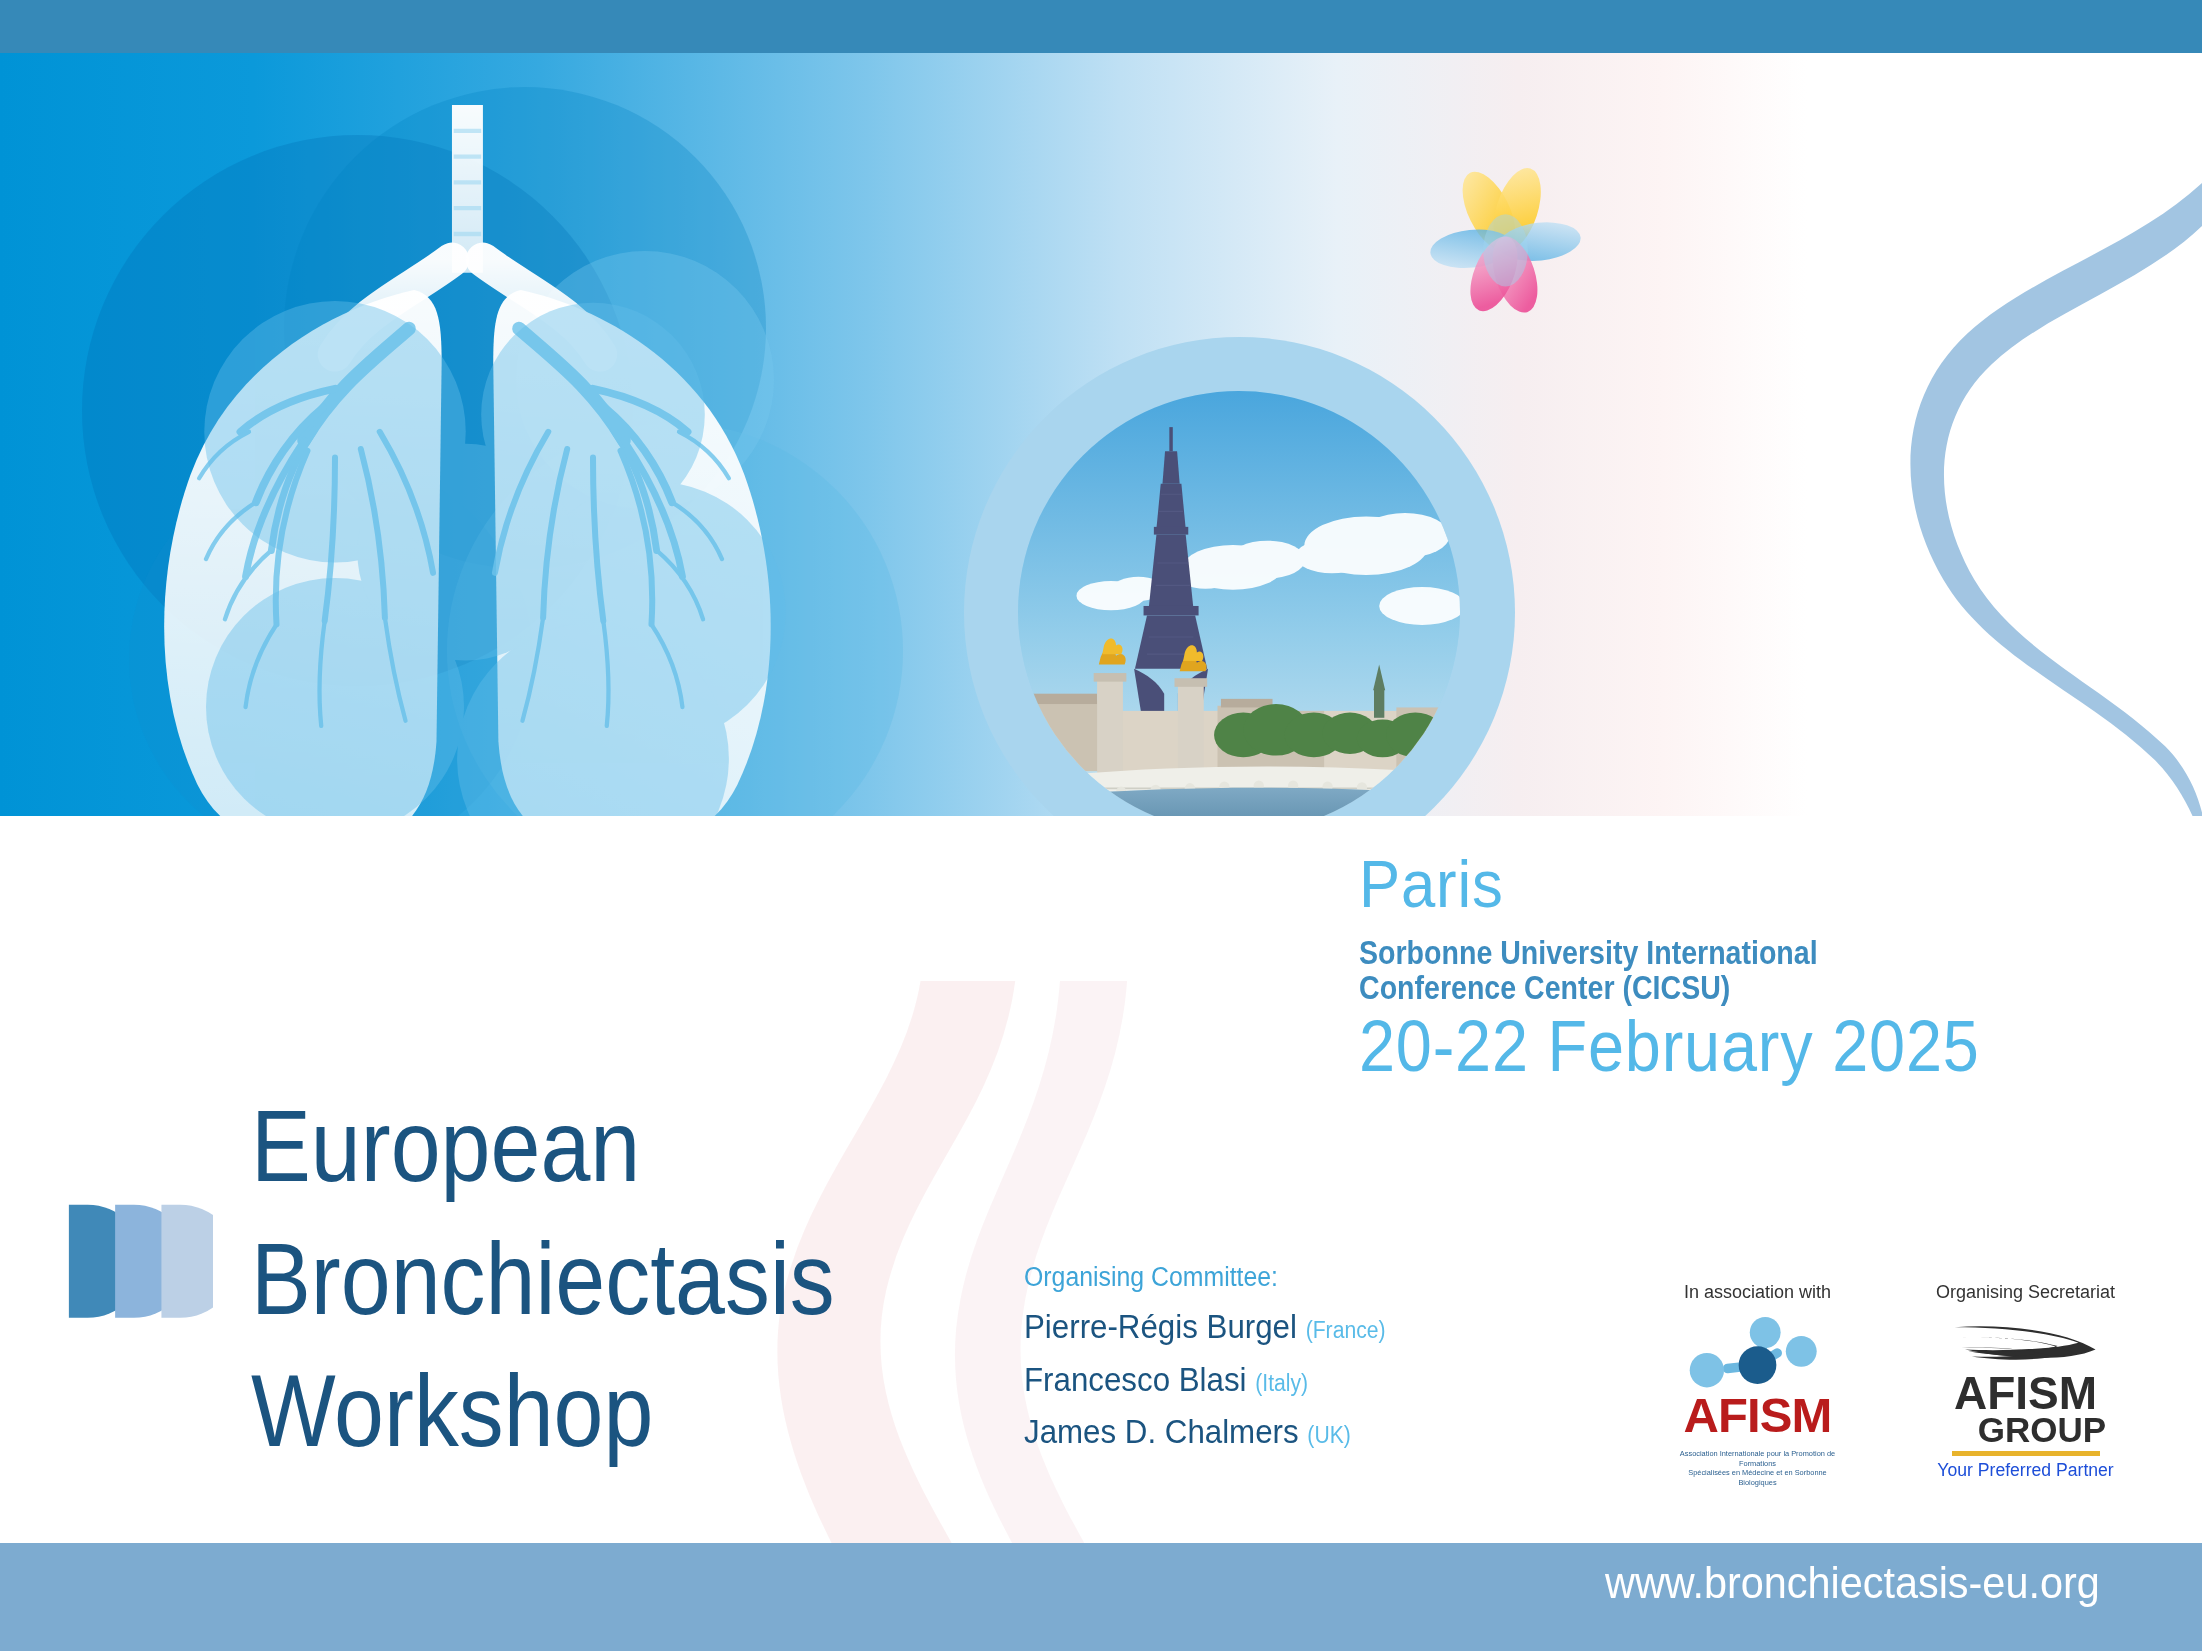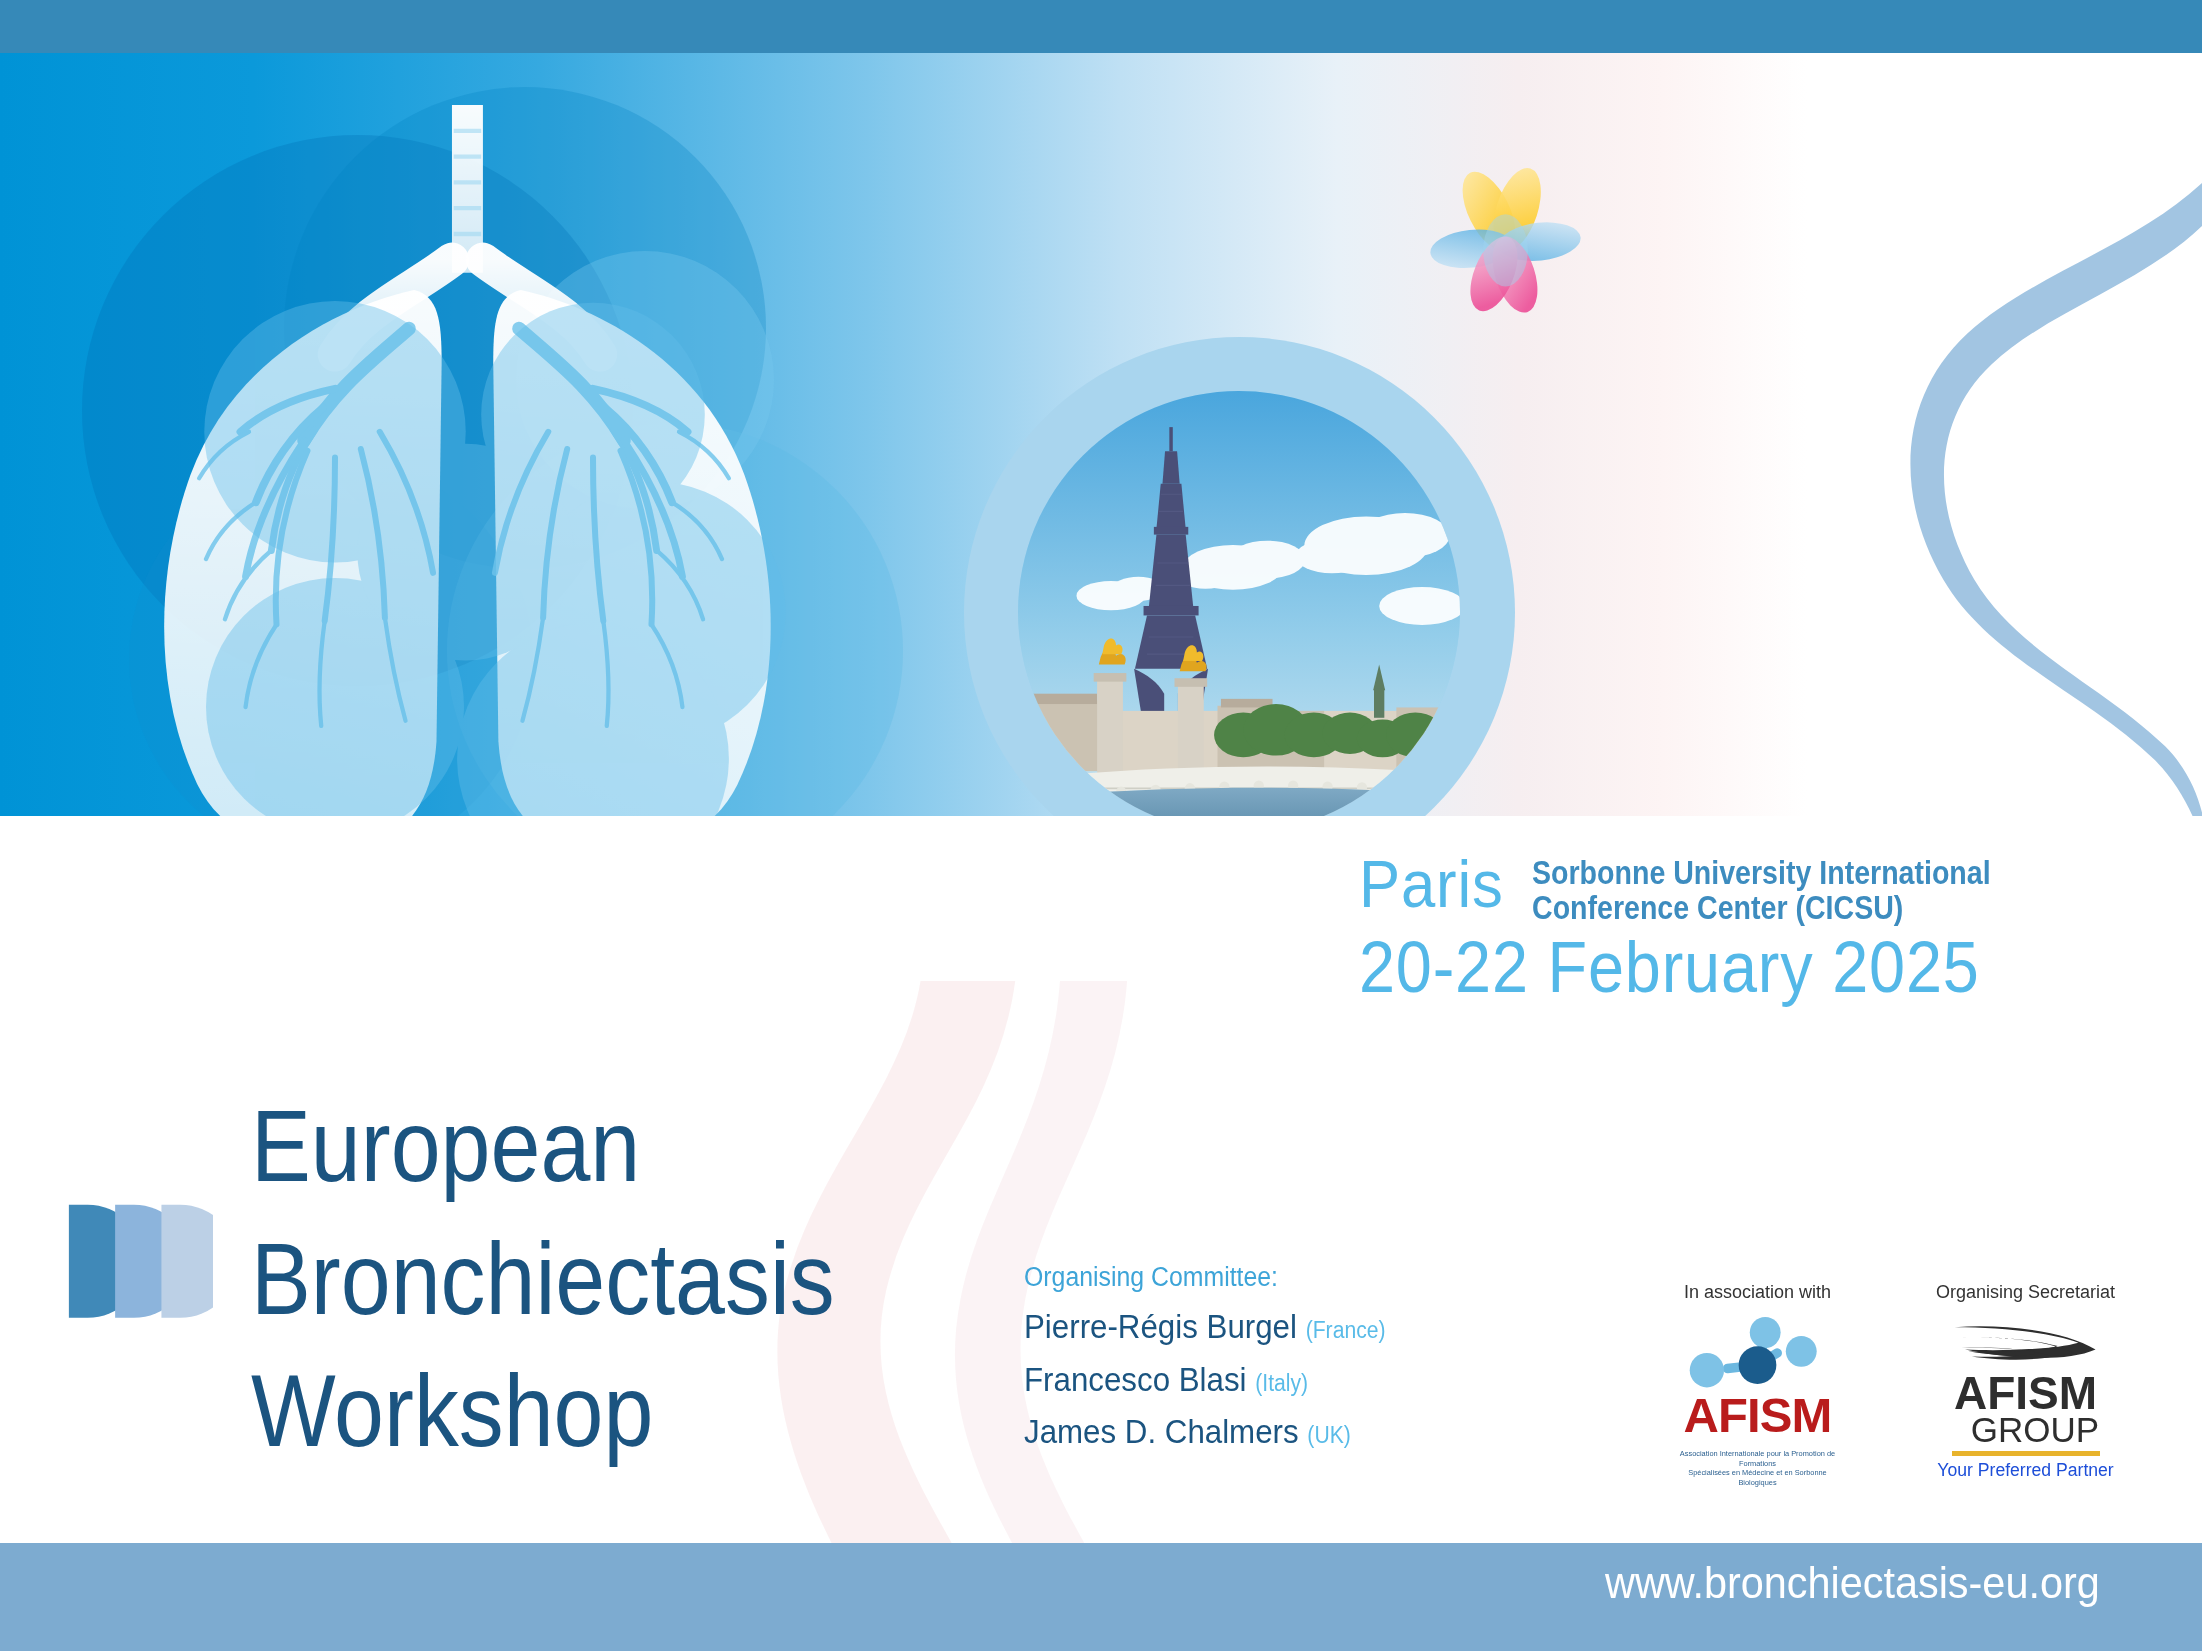--- a/index.html
+++ b/index.html
@@ -40,21 +40,21 @@
     position:absolute;left:1018px;top:338px;width:442px;height:442px;border-radius:50%;
     overflow:hidden;background:#9ed3f0;
   }
   .photo svg{display:block;width:442px;height:442px;}
 
   
   .flower{position:absolute;left:1411px;top:103px;width:189px;height:163px;}
 
   
   .paris-block{position:absolute;left:1359px;top:852px;width:817px;}
-  .paris-row{display:flex;align-items:flex-start;gap:15.5px;}
+  .paris-row{display:flex;align-items:flex-start;gap:15.5px;flex-direction:column;}
   .paris-word{
     font-size:67px;line-height:.96;color:#54b8e8;letter-spacing:0.9px;
     font-family:"Liberation Sans",sans-serif;font-weight:400;
     transform:scaleX(.92);transform-origin:left top;white-space:nowrap;
   }
   .venue{
     font-size:34px;line-height:1.03;color:#3d8cbf;font-weight:700;
     transform:scaleX(.84);transform-origin:left top;padding-top:3.4px;white-space:nowrap;
   }
   .dates{
@@ -88,21 +88,21 @@
 
   
   .logos{position:absolute;left:1673px;top:1282px;width:482px;display:flex;gap:94px;}
   .logo-col{display:flex;flex-direction:column;align-items:center;}
   .logo-cap{font-size:18px;color:#333;margin-bottom:12px;white-space:nowrap;}
   .afism-mark{width:163px;height:83px;}
   .afism-word{font-size:49px;font-weight:700;color:#b91c1c;letter-spacing:-0.9px;line-height:.85;margin-top:-3.4px;}
   .afism-sub{font-size:7.4px;color:#2a5f8f;text-align:center;line-height:1.28;max-width:169px;margin-top:13px;}
   .lena-swoosh{width:146px;height:57px;}
   .lena-word{font-size:46px;font-weight:700;color:#2e2e2e;letter-spacing:0px;line-height:.86;margin-top:1.7px;}
-  .lena-group{font-size:35px;font-weight:400;color:#2e2e2e;line-height:.95;align-self:flex-end;margin-right:16px;}
+  .lena-group{font-size:35px;font-weight:700;color:#2e2e2e;line-height:.95;align-self:flex-end;margin-right:9px;}
   .lena-bar{width:148px;height:5.2px;background:#e8b32c;margin-top:4.3px;}
   .lena-tag{font-size:17.6px;color:#1d4ed8;margin-top:4.3px;white-space:nowrap;}
 
   
   .footer{position:absolute;left:0;top:1543px;width:2203px;height:109px;background:#7dabd0;}
   .footer-url{
     position:absolute;right:103px;top:1557px;color:#ffffff;font-size:45px;
     transform:scaleX(.92);transform-origin:right top;white-space:nowrap;
   }
 </style>

